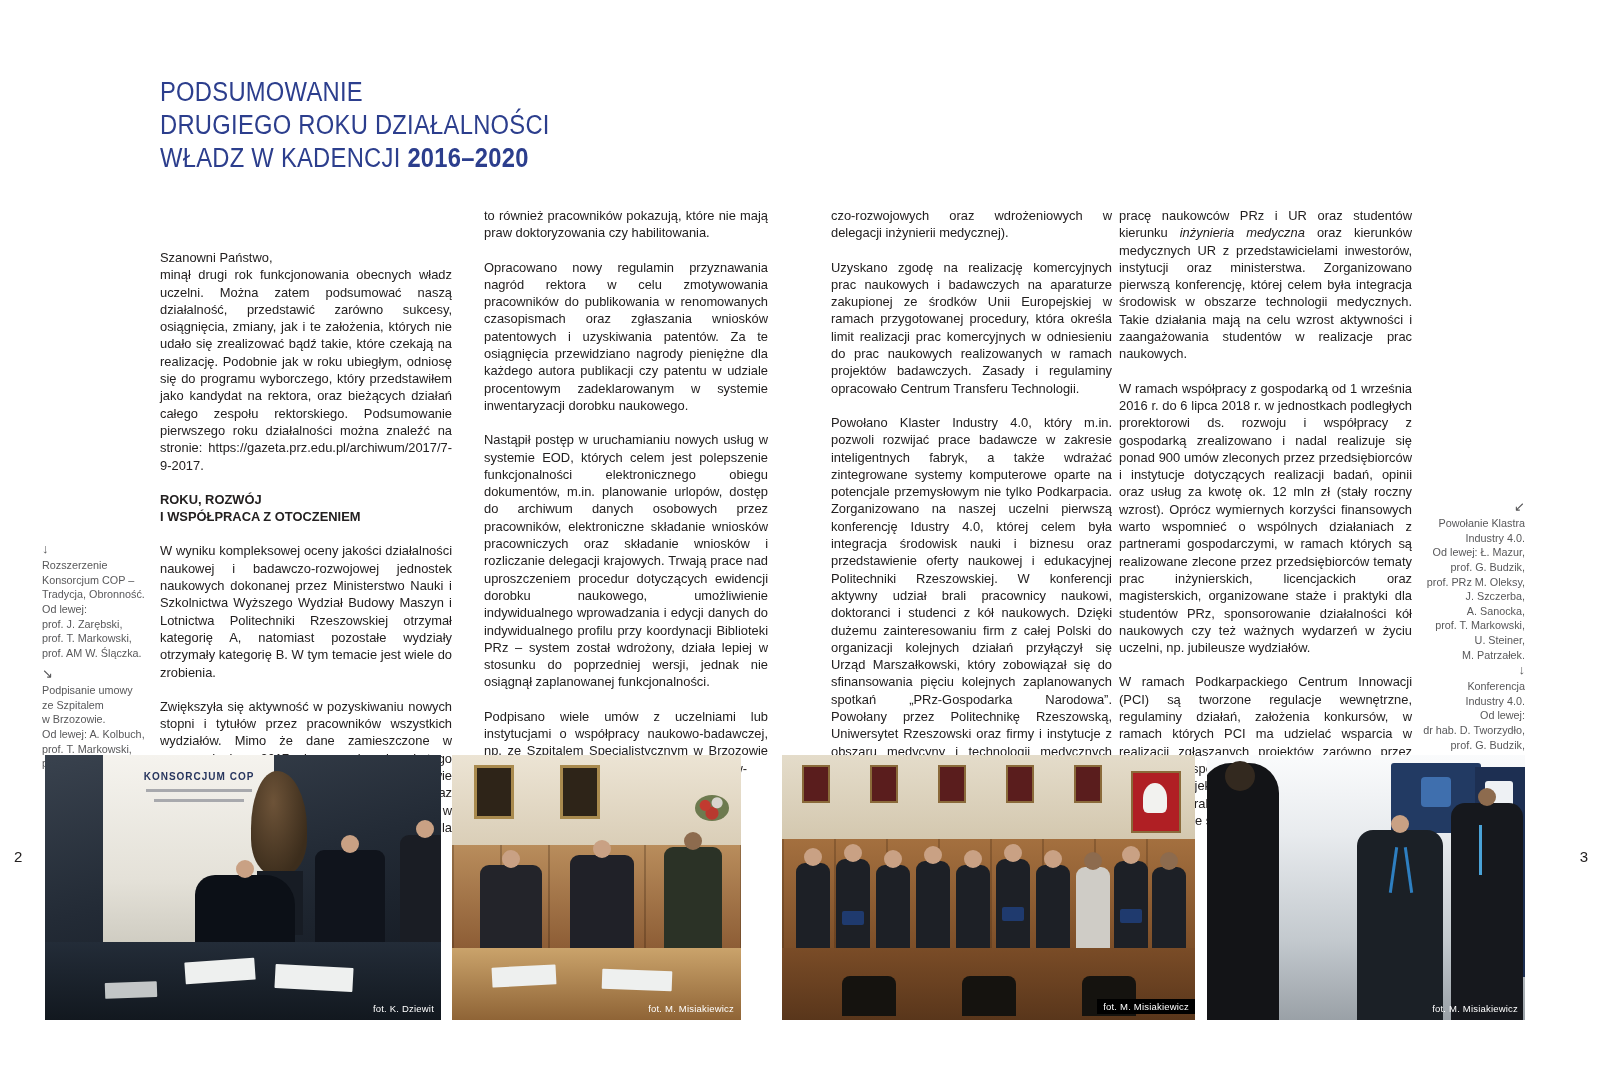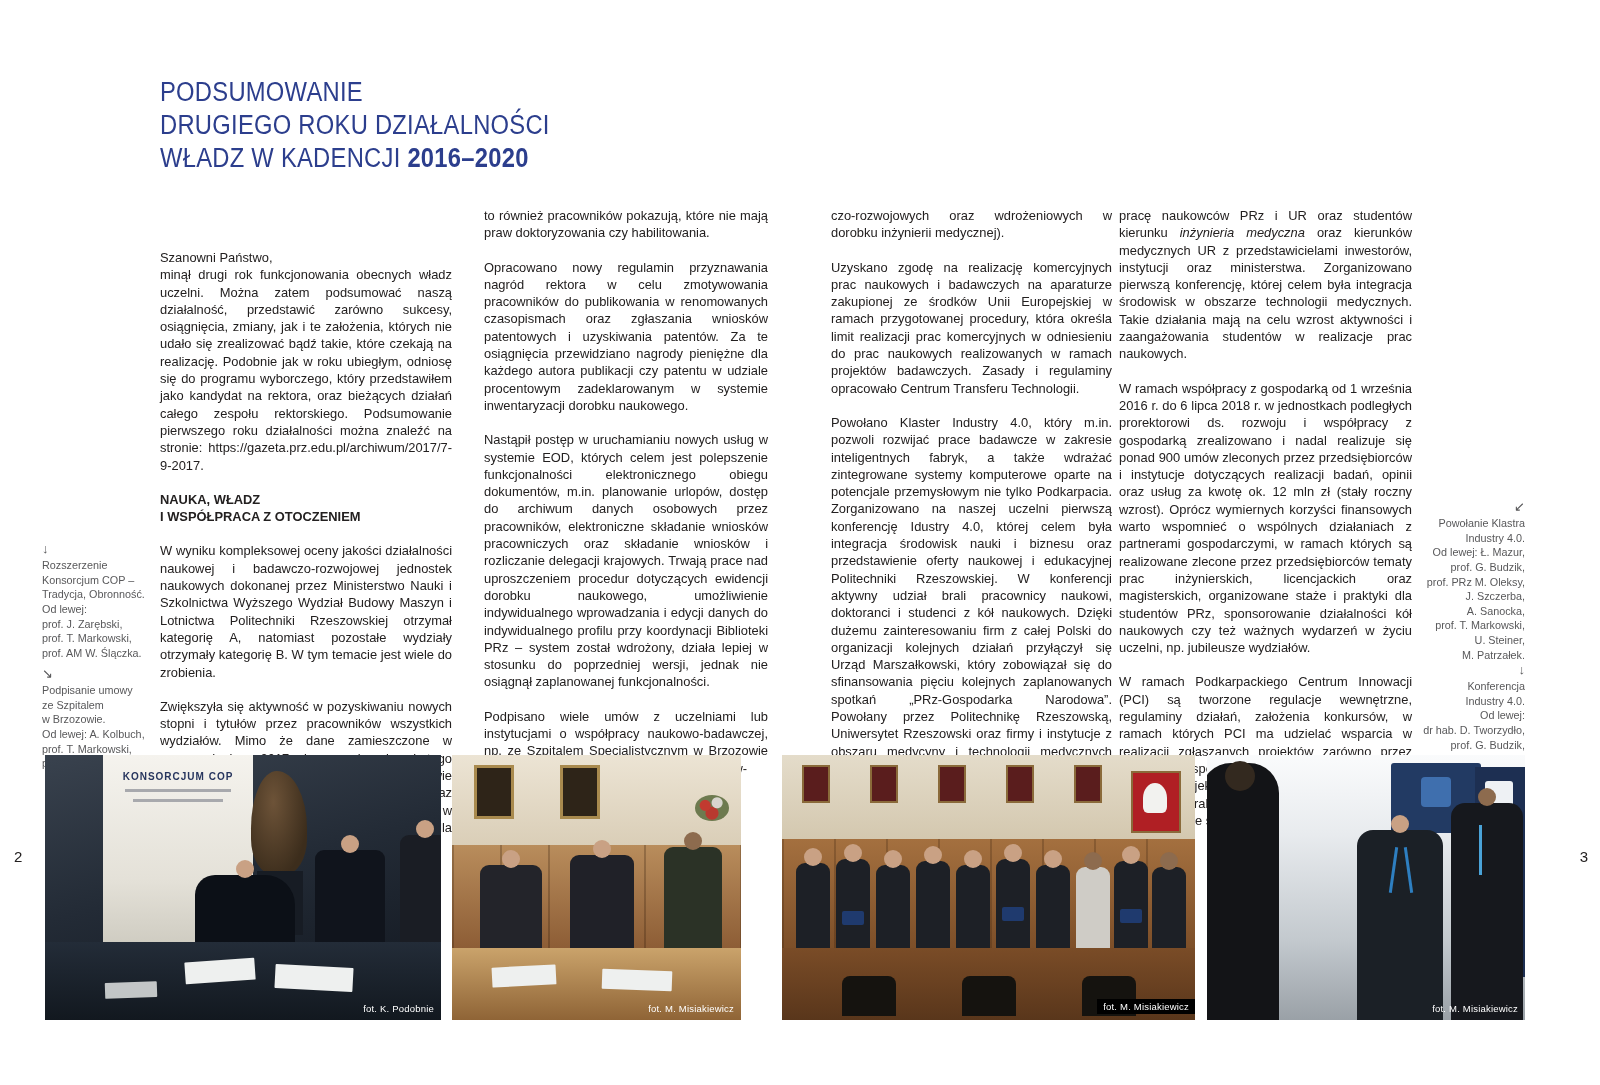--- a/index.html
+++ b/index.html
@@ -61,21 +61,21 @@
   .fig{position:absolute;border-radius:9px 9px 0 0;background:#1d2026;}
   .fig::before{
     content:"";position:absolute;top:-15px;left:50%;margin-left:-9px;
     width:18px;height:18px;border-radius:50%;background:#c9a184;
   }
   .fig.dark-head::before{background:#8d6b4e;}
   .fig.light{background:#cfccc6;}
   
   .p1-bg{inset:0;background:linear-gradient(165deg,#39424e 0%,#232b36 45%,#10151d 100%);}
   .p1-banner{left:58px;top:0;width:150px;height:208px;
-    background:linear-gradient(180deg,#f5f3ee 0%,#e4e1d8 60%,#c9c6bb 100%);}
+    background:linear-gradient(180deg,#f5f3ee 0%,#e4e1d8 60%,#c9c6bb 100%);padding-left:21px;}
   .p1-banner-title{margin:16px 6px 0 6px;text-align:center;font-weight:700;
     font-size:10px;letter-spacing:1px;color:#27355e;}
   .p1-banner-line{height:3px;background:#a8a9ad;margin:7px 22px 0 22px;}
   .p1-bust{left:206px;top:16px;width:56px;height:104px;border-radius:46% 54% 40% 40%/55% 55% 35% 35%;
     background:radial-gradient(ellipse at 40% 30%,#6d5338,#3c2d1c 75%);}
   .p1-pedestal{left:212px;top:116px;width:46px;height:64px;background:#171c24;}
   .p1-table{left:0;bottom:0;width:100%;height:78px;
     background:linear-gradient(180deg,#232c38,#12181f);}
   .paper{position:absolute;background:#eef0ef;border-radius:1px;}
   
@@ -121,35 +121,35 @@
 
 <div class="title-block">
   <div>PODSUMOWANIE</div>
   <div>DRUGIEGO ROKU DZIAŁALNOŚCI</div>
   <div><span>WŁADZ W KADENCJI </span><b>2016–2020</b></div>
 </div>
 
 <div class="col" id="col1">
   <p class="para" style="margin-bottom:0;text-align:left;">Szanowni Państwo,</p>
   <p class="para">minął drugi rok funkcjonowania obecnych władz uczelni. Można zatem podsumować naszą działalność, przedstawić zarówno sukcesy, osiągnięcia, zmiany, jak i te założenia, których nie udało się zrealizować bądź takie, które czekają na realizację. Podobnie jak w roku ubiegłym, odniosę się do programu wyborczego, który przedstawiłem jako kandydat na rektora, oraz bieżących działań całego zespołu rektorskiego. Podsumowanie pierwszego roku działalności można znaleźć na stronie: https://gazeta.prz.edu.pl/archiwum/2017/7-9-2017.</p>
-  <div class="section-heading">NAUKA, WŁADZ
+  <div class="section-heading">ROKU, ROZWÓJ
 I WSPÓŁPRACA Z OTOCZENIEM</div>
   <p class="para">W wyniku kompleksowej oceny jakości działalności naukowej i badawczo-rozwojowej jednostek naukowych dokonanej przez Ministerstwo Nauki i Szkolnictwa Wyższego Wydział Budowy Maszyn i Lotnictwa Politechniki Rzeszowskiej otrzymał kategorię A, natomiast pozostałe wydziały otrzymały kategorię B. W tym temacie jest wiele do zrobienia.</p>
   <p class="para">Zwiększyła się aktywność w pozyskiwaniu nowych stopni i tytułów przez pracowników wszystkich wydziałów. Mimo że dane zamieszczone w sprawozdaniu za 2017 r. jeszcze nie pokazują tego trendu, wyraźnie widać to na podstawie składanych przez pracowników dokumentów oraz umów podpisywanych z innymi uczelniami w sprawie realizacji postępowań awansowych dla pracowników naszej uczelni. Dotyczy</p>
 </div>
 
 <div class="col" id="col2">
   <p class="para">to również pracowników pokazują, które nie mają praw doktoryzowania czy habilitowania.</p>
   <p class="para">Opracowano nowy regulamin przyznawania nagród rektora w celu zmotywowania pracowników do publikowania w renomowanych czasopismach oraz zgłaszania wniosków patentowych i uzyskiwania patentów. Za te osiągnięcia przewidziano nagrody pieniężne dla każdego autora publikacji czy patentu w udziale procentowym zadeklarowanym w systemie inwentaryzacji dorobku naukowego.</p>
   <p class="para">Nastąpił postęp w uruchamianiu nowych usług w systemie EOD, których celem jest polepszenie funkcjonalności elektronicznego obiegu dokumentów, m.in. planowanie urlopów, dostęp do archiwum danych osobowych przez pracowników, elektroniczne składanie wniosków pracowniczych oraz składanie wniosków i rozliczanie delegacji krajowych. Trwają prace nad uproszczeniem procedur dotyczących ewidencji dorobku naukowego, umożliwienie indywidualnego wprowadzania i edycji danych do indywidualnego profilu przy koordynacji Biblioteki PRz – system został wdrożony, działa lepiej w stosunku do poprzedniej wersji, jednak nie osiągnął zaplanowanej funkcjonalności.</p>
   <p class="para">Podpisano wiele umów z uczelniami lub instytucjami o współpracy naukowo-badawczej, np. ze Szpitalem Specjalistycznym w Brzozowie (prowadzenie badań naukowych, prac badaw-</p>
 </div>
 
 <div class="col" id="col3">
-  <p class="para">czo-rozwojowych oraz wdrożeniowych w dorobku inżynierii medycznej).</p>
+  <p class="para">czo-rozwojowych oraz wdrożeniowych w delegacji inżynierii medycznej).</p>
   <p class="para">Uzyskano zgodę na realizację komercyjnych prac naukowych i badawczych na aparaturze zakupionej ze środków Unii Europejskiej w ramach przygotowanej procedury, która określa limit realizacji prac komercyjnych w odniesieniu do prac naukowych realizowanych w ramach projektów badawczych. Zasady i regulaminy opracowało Centrum Transferu Technologii.</p>
   <p class="para">Powołano Klaster Industry 4.0, który m.in. pozwoli rozwijać prace badawcze w zakresie inteligentnych fabryk, a także wdrażać zintegrowane systemy komputerowe oparte na potencjale przemysłowym nie tylko Podkarpacia. Zorganizowano na naszej uczelni pierwszą konferencję Idustry 4.0, której celem była integracja środowisk nauki i biznesu oraz przedstawienie oferty naukowej i edukacyjnej Politechniki Rzeszowskiej. W konferencji aktywny udział brali pracownicy naukowi, doktoranci i studenci z kół naukowych. Dzięki dużemu zainteresowaniu firm z całej Polski do organizacji kolejnych działań przyłączył się Urząd Marszałkowski, który zobowiązał się do sfinansowania pięciu kolejnych zaplanowanych spotkań „PRz-Gospodarka Narodowa”. Powołany przez Politechnikę Rzeszowską, Uniwersytet Rzeszowski oraz firmy i instytucje z obszaru medycyny i technologii medycznych Klaster Technologia w Medycynie ma ułatwić współ-</p>
 </div>
 
 <div class="col" id="col4">
   <p class="para"><span>pracę naukowców PRz i UR oraz studentów kierunku </span><em>inżynieria medyczna</em><span> oraz kierunków medycznych UR z przedstawicielami inwestorów, instytucji oraz ministerstwa. Zorganizowano pierwszą konferencję, której celem była integracja środowisk w obszarze technologii medycznych. Takie działania mają na celu wzrost aktywności i zaangażowania studentów w realizacje prac naukowych.</span></p>
   <p class="para">W ramach współpracy z gospodarką od 1 września 2016 r. do 6 lipca 2018 r. w jednostkach podległych prorektorowi ds. rozwoju i współpracy z gospodarką zrealizowano i nadal realizuje się ponad 900 umów zleconych przez przedsiębiorców i instytucje dotyczących realizacji badań, opinii oraz usług za kwotę ok. 12 mln zł (stały roczny wzrost). Oprócz wymiernych korzyści finansowych warto wspomnieć o wspólnych działaniach z partnerami gospodarczymi, w ramach których są realizowane zlecone przez przedsiębiorców tematy prac inżynierskich, licencjackich oraz magisterskich, organizowane staże i praktyki dla studentów PRz, sponsorowanie działalności kół naukowych czy też ważnych wydarzeń w życiu uczelni, np. jubileusze wydziałów.</p>
   <p class="para">W ramach Podkarpackiego Centrum Innowacji (PCI) są tworzone regulacje wewnętrzne, regulaminy działań, założenia konkursów, w ramach których PCI ma udzielać wsparcia w realizacji zgłaszanych projektów zarówno przez podmioty gospodarcze, jak i samych naukowców (dotyczy projektów komercyjnych, dzięki którym PCI może zarabiać fundusze na kolejne działania). Organizowane są cotygodniowe spotkania ro-</p>
 </div>
 
@@ -204,21 +204,21 @@
   </div>
   <div class="abs p1-bust"></div>
   <div class="abs p1-pedestal"></div>
   <div class="fig" style="left:270px;top:95px;width:70px;height:110px;background:#10141c;"></div>
   <div class="fig" style="left:150px;top:120px;width:100px;height:80px;background:#0c1017;border-radius:20px 30px 0 0;"></div>
   <div class="fig" style="left:355px;top:80px;width:50px;height:130px;background:#1a1d24;"></div>
   <div class="abs p1-table"></div>
   <div class="paper" style="left:140px;bottom:38px;width:70px;height:22px;transform:rotate(-4deg);"></div>
   <div class="paper" style="left:230px;bottom:30px;width:78px;height:24px;transform:rotate(3deg);"></div>
   <div class="paper" style="left:60px;bottom:22px;width:52px;height:16px;transform:rotate(-2deg);opacity:.8;"></div>
-  <span class="credit">fot. K. Podobnie</span>
+  <span class="credit">fot. K. Dziewit</span>
 </div>
 
 <div class="photo" id="photo2">
   <div class="abs p2-wall-top"></div>
   <div class="abs p2-wood"></div>
   <div class="abs p2-portrait" style="left:22px;"></div>
   <div class="abs p2-portrait" style="left:108px;"></div>
   <div class="abs p2-flowers"></div>
   <div class="fig" style="left:28px;top:110px;width:62px;height:90px;background:#23242a;"></div>
   <div class="fig" style="left:118px;top:100px;width:64px;height:100px;background:#202128;"></div>

